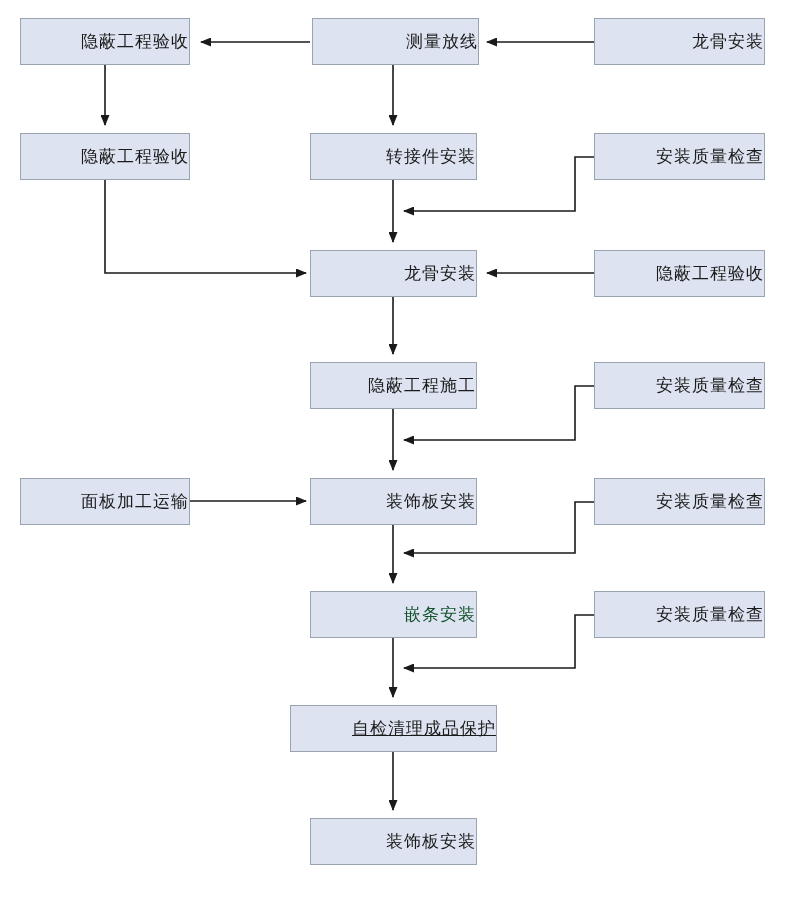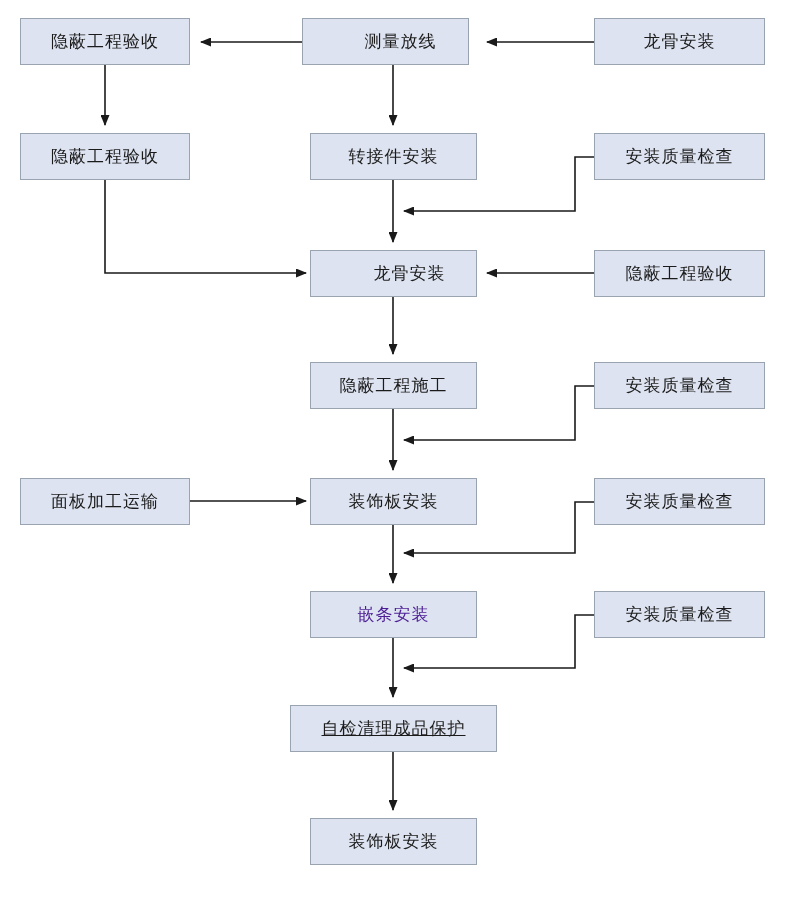--- a/index.html
+++ b/index.html
@@ -26,21 +26,21 @@
     height: 900px;
     pointer-events: none;
   }
   .node {
     position: absolute;
     box-sizing: border-box;
     background: #dde3f0;
     border: 1px solid #9aa3b0;
     display: flex;
     align-items: center;
-    justify-content: center;
+    justify-content: flex-end;
     color: #1b1b1b;
     font-size: 17px;
     letter-spacing: 1px;
     line-height: 1;
     white-space: nowrap;
     z-index: 2;
   }
   .node .node-label {
     display: block;
   }
@@ -94,21 +94,21 @@
 
       <path d="M594,615 L575,615 L575,668 L404,668" marker-end="url(#arrow-end)"></path>
 
       <path d="M393,752 L393,810" marker-end="url(#arrow-end)"></path>
     </g>
   </svg>
 
   <div class="node" style="left: 20px; top: 18px; width: 170px; height: 47px; background: rgb(221, 227, 240); border-color: rgb(154, 163, 176); color: rgb(27, 27, 27);">
     <span class="node-label">隐蔽工程验收</span>
   </div>
-  <div class="node" style="left: 302px; top: 18px; width: 167px; height: 47px; background: rgb(221, 227, 240); border-color: rgb(154, 163, 176); color: rgb(27, 27, 27); padding-left: 30px;">
+  <div class="node" style="left: 312px; top: 18px; width: 167px; height: 47px; background: rgb(221, 227, 240); border-color: rgb(154, 163, 176); color: rgb(27, 27, 27); padding-left: 30px;">
     <span class="node-label">测量放线</span>
   </div>
   <div class="node" style="left: 594px; top: 18px; width: 171px; height: 47px; background: rgb(221, 227, 240); border-color: rgb(154, 163, 176); color: rgb(27, 27, 27);">
     <span class="node-label">龙骨安装</span>
   </div>
   <div class="node" style="left: 20px; top: 133px; width: 170px; height: 47px; background: rgb(221, 227, 240); border-color: rgb(154, 163, 176); color: rgb(27, 27, 27);">
     <span class="node-label">隐蔽工程验收</span>
   </div>
   <div class="node" style="left: 310px; top: 133px; width: 167px; height: 47px; background: rgb(221, 227, 240); border-color: rgb(154, 163, 176); color: rgb(27, 27, 27);">
     <span class="node-label">转接件安装</span>
@@ -130,21 +130,21 @@
   </div>
   <div class="node" style="left: 20px; top: 478px; width: 170px; height: 47px; background: rgb(221, 227, 240); border-color: rgb(154, 163, 176); color: rgb(27, 27, 27); font-family: Liberation Serif, serif;">
     <span class="node-label">面板加工运输</span>
   </div>
   <div class="node" style="left: 310px; top: 478px; width: 167px; height: 47px; background: rgb(221, 227, 240); border-color: rgb(154, 163, 176); color: rgb(27, 27, 27);">
     <span class="node-label">装饰板安装</span>
   </div>
   <div class="node" style="left: 594px; top: 478px; width: 171px; height: 47px; background: rgb(221, 227, 240); border-color: rgb(154, 163, 176); color: rgb(27, 27, 27);">
     <span class="node-label">安装质量检查</span>
   </div>
-  <div class="node" style="left: 310px; top: 591px; width: 167px; height: 47px; background: rgb(221, 227, 240); border-color: rgb(154, 163, 176); color: #4c1d95;">
+  <div class="node" style="left: 310px; top: 591px; width: 167px; height: 47px; background: rgb(221, 227, 240); border-color: rgb(154, 163, 176); color: #14532d;">
     <span class="node-label">嵌条安装</span>
   </div>
   <div class="node" style="left: 594px; top: 591px; width: 171px; height: 47px; background: rgb(221, 227, 240); border-color: rgb(154, 163, 176); color: rgb(27, 27, 27);">
     <span class="node-label">安装质量检查</span>
   </div>
   <div class="node" style="left: 290px; top: 705px; width: 207px; height: 47px; background: rgb(221, 227, 240); border-color: rgb(154, 163, 176); color: rgb(27, 27, 27); text-decoration: underline;">
     <span class="node-label">自检清理成品保护</span>
   </div>
   <div class="node" style="left: 310px; top: 818px; width: 167px; height: 47px; background: rgb(221, 227, 240); border-color: rgb(154, 163, 176); color: rgb(27, 27, 27);">
     <span class="node-label">装饰板安装</span>

